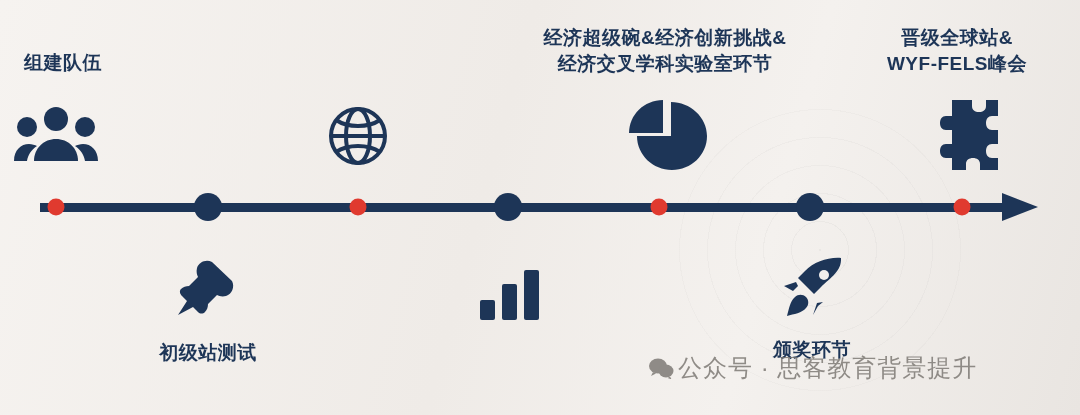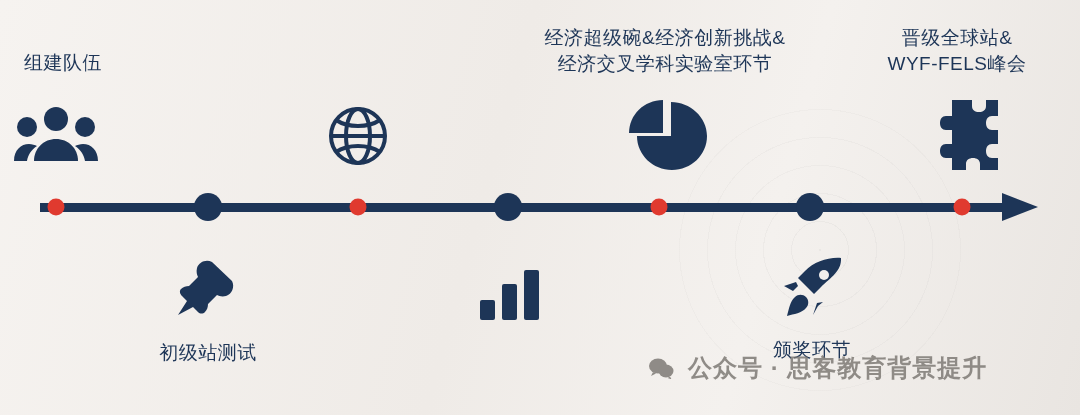--- a/index.html
+++ b/index.html
@@ -59,42 +59,42 @@
   .node.navy {
     width: 28px;
     height: 28px;
     background: #1d3557;
   }
   .label {
     position: absolute;
     transform: translateX(-50%);
     text-align: center;
     color: #1d3557;
-    font-weight: normal;
+    font-weight: bold;
     font-size: 19px;
     line-height: 26px;
     white-space: pre-line;
     letter-spacing: 0.5px;
   }
   .icon {
     position: absolute;
     transform: translateX(-50%);
     color: #1d3557;
     line-height: 0;
   }
   .watermark {
     position: absolute;
     left: 648px;
     top: 352px;
     display: flex;
     align-items: center;
-    gap: 14px;
+    gap: 4px;
     color: #7a7671;
     font-size: 24px;
-    font-weight: bold;
+    font-weight: normal;
     letter-spacing: 1px;
     opacity: 0.82;
   }
   .wm-badge {
     width: 26px;
     height: 22px;
     position: relative;
     color: #7a7671;
   }
 </style>

